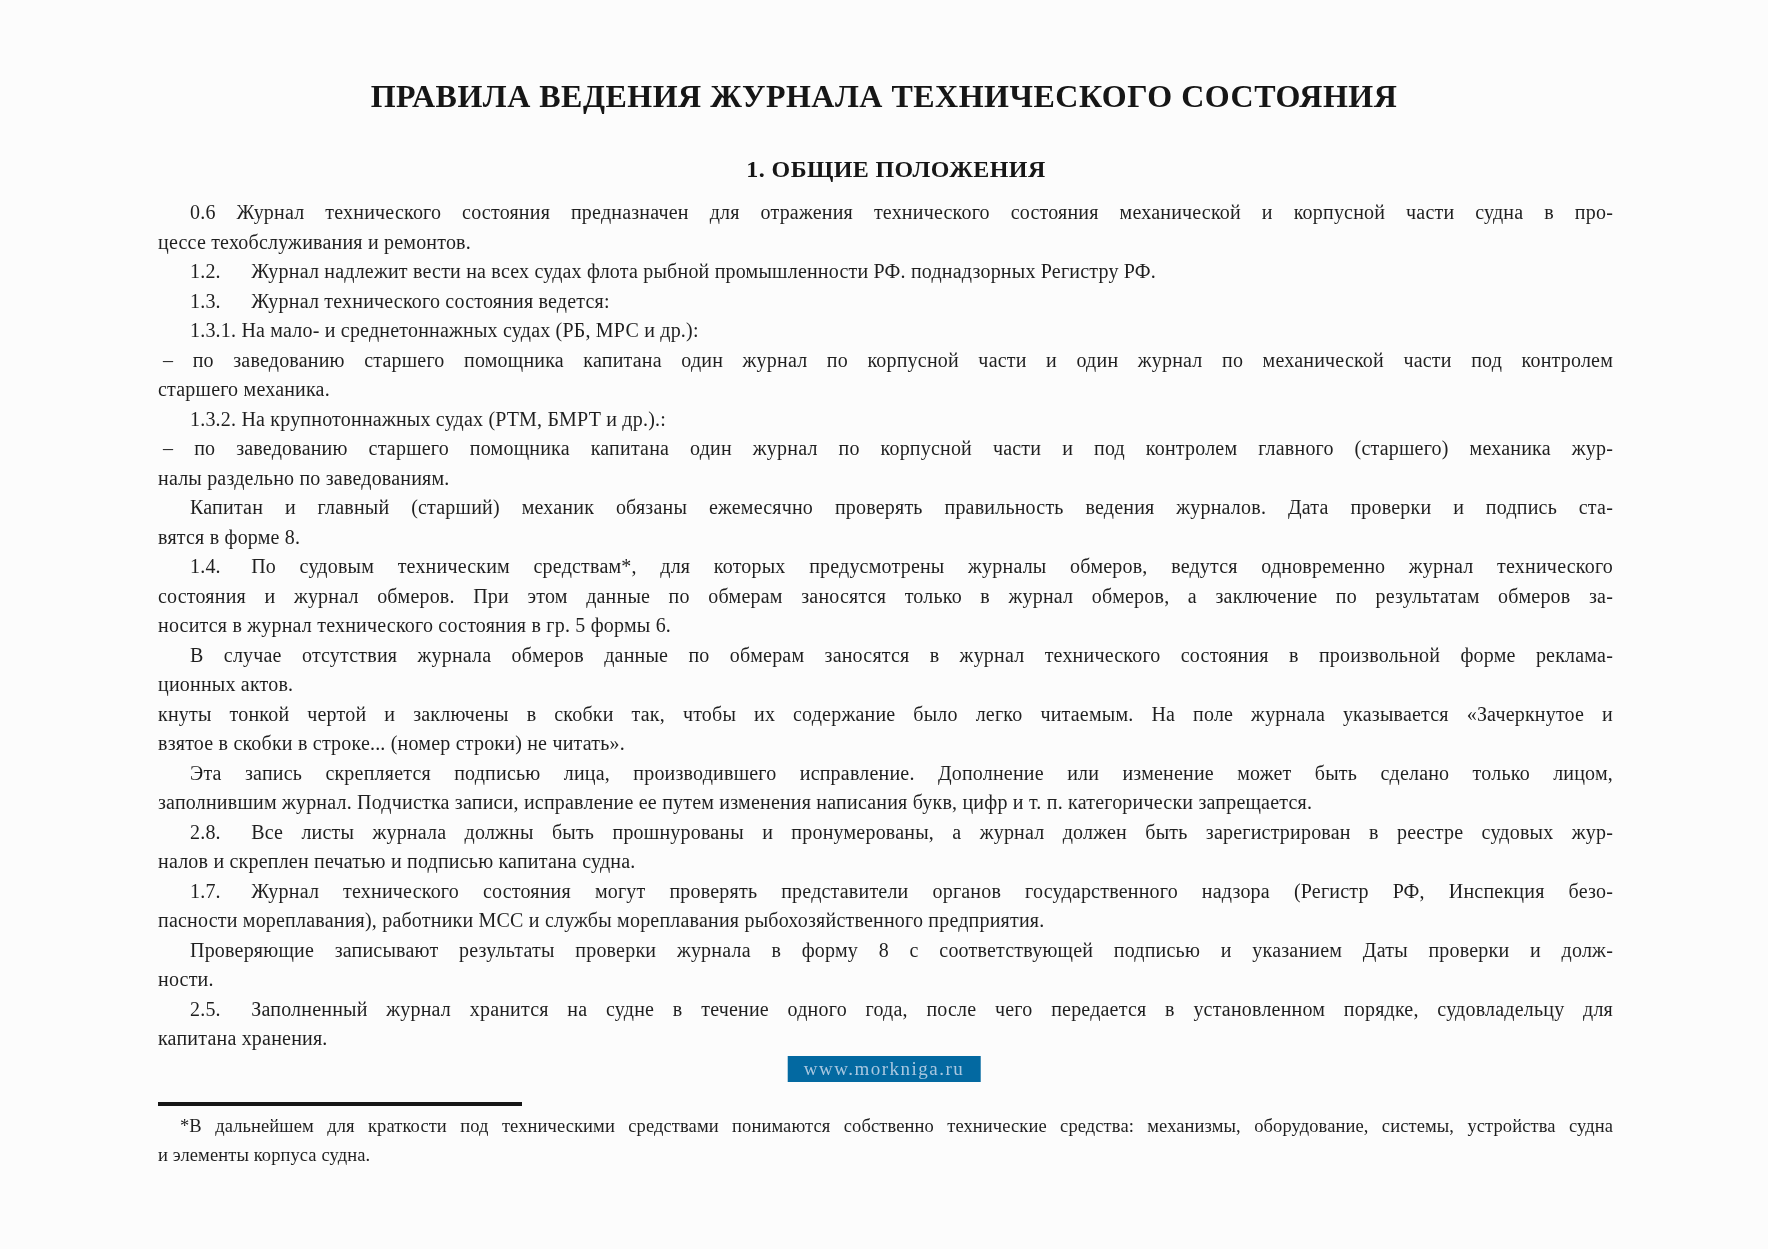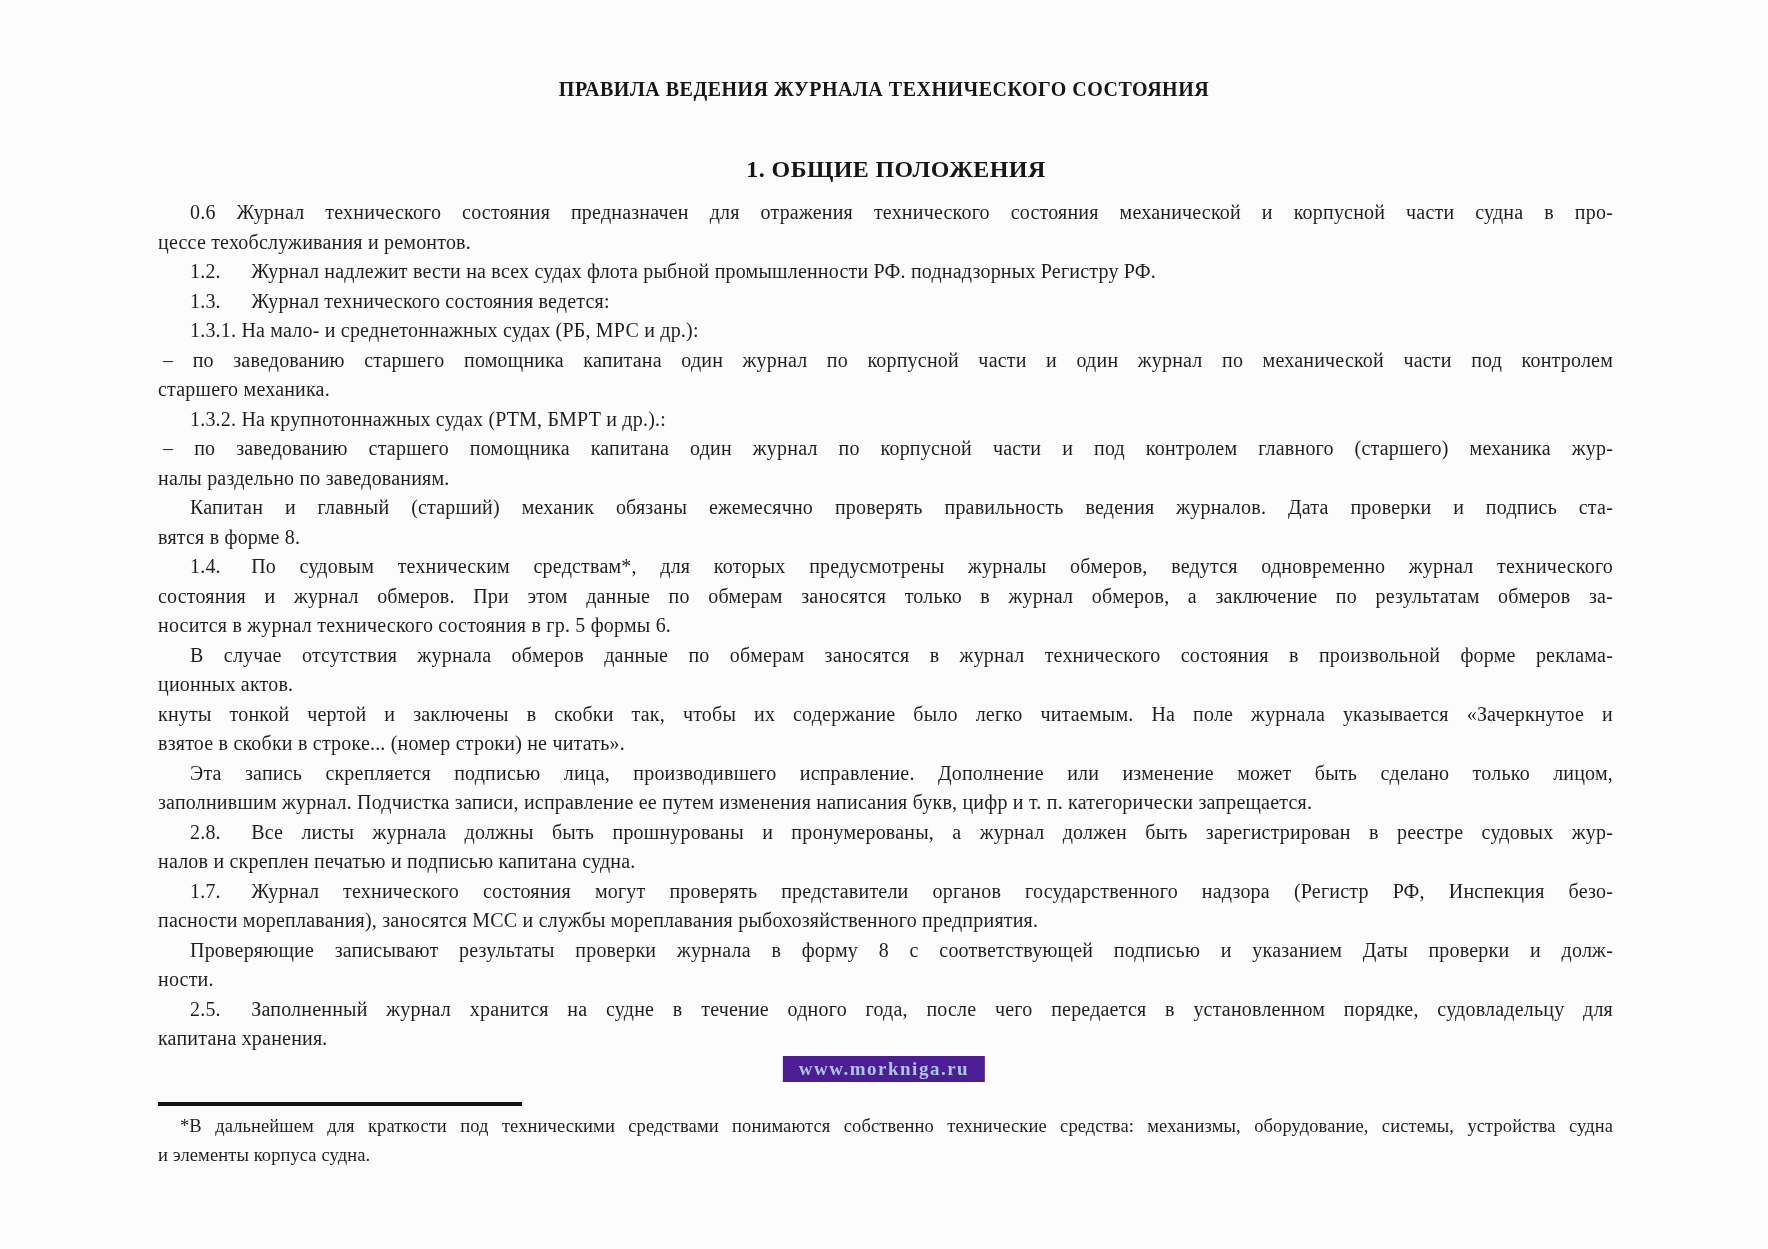--- a/index.html
+++ b/index.html
@@ -11,21 +11,21 @@
   .page {
     position: relative;
     width: 1768px; height: 1249px;
     background: #fcfcfc;
     color: #1f1f1f;
     overflow: hidden;
   }
   .doc-title {
     position: absolute; top: 78px; left: 0; width: 100%;
     margin: 0; text-align: center;
-    font-size: 20px; font-weight: bold; letter-spacing: 0.5px;
+    font-size: 32px; font-weight: bold; letter-spacing: 0.5px;
     color: #161616;
   }
   .section-heading {
     position: absolute; top: 144px; left: 0; width: 100%;
     margin: 12px; text-align: center;
     font-size: 24px; font-weight: bold; letter-spacing: 0.4px;
     color: #161616;
   }
   .bodytext {
     position: absolute; left: 158px; top: 198px; width: 1455px;
@@ -45,22 +45,22 @@
   }
   .footnote { position: absolute; left: 158px; top: 1112px; width: 1455px; }
   .fline {
     font-size: 18.5px; line-height: 29px; height: 29px;
     overflow: hidden; letter-spacing: 0.1px;
   }
   .find { text-indent: 22px; }
   .watermark {
     position: absolute; top: 1056px; left: 50%;
     transform: translateX(-50%);
-    font-size: 19px; font-weight: bold; letter-spacing: 1.5px;
-    color: #a9c7e0; background: #4c1d95;
+    font-size: 19px; font-weight: normal; letter-spacing: 1.5px;
+    color: #a9c7e0; background: #0369a1;
     padding: 2px 16px;
     white-space: nowrap;
   }
 </style>
 </head>
 <body>
 
 <div class="page">
 
   <h1 class="doc-title">ПРАВИЛА ВЕДЕНИЯ ЖУРНАЛА ТЕХНИЧЕСКОГО СОСТОЯНИЯ</h1>
@@ -85,21 +85,21 @@
       <div class="line">носится в журнал технического состояния в гр. 5 формы 6.</div>
       <div class="line jline ind">В случае отсутствия журнала обмеров данные по обмерам заносятся в журнал технического состояния в произвольной форме реклама-</div>
       <div class="line">ционных актов.</div>
       <div class="line jline">кнуты тонкой чертой и заключены в скобки так, чтобы их содержание было легко читаемым. На поле журнала указывается «Зачеркнутое и</div>
       <div class="line">взятое в скобки в строке... (номер строки) не читать».</div>
       <div class="line jline ind">Эта запись скрепляется подписью лица, производившего исправление. Дополнение или изменение может быть сделано только лицом,</div>
       <div class="line">заполнившим журнал. Подчистка записи, исправление ее путем изменения написания букв, цифр и т. п. категорически запрещается.</div>
       <div class="line jline ind">2.8.  Все листы журнала должны быть прошнурованы и пронумерованы, а журнал должен быть зарегистрирован в реестре судовых жур-</div>
       <div class="line">налов и скреплен печатью и подписью капитана судна.</div>
       <div class="line jline ind">1.7.  Журнал технического состояния могут проверять представители органов государственного надзора (Регистр РФ, Инспекция безо-</div>
-      <div class="line">пасности мореплавания), заносятся МСС и службы мореплавания рыбохозяйственного предприятия.</div>
+      <div class="line">пасности мореплавания), работники МСС и службы мореплавания рыбохозяйственного предприятия.</div>
       <div class="line jline ind">Проверяющие записывают результаты проверки журнала в форму 8 с соответствующей подписью и указанием Даты проверки и долж-</div>
       <div class="line">ности.</div>
       <div class="line jline ind">2.5.  Заполненный журнал хранится на судне в течение одного года, после чего передается в установленном порядке, судовладельцу для</div>
       <div class="line">капитана хранения.</div>
     </div>
 
   <div class="watermark">www.morkniga.ru</div>
 
   <div class="footnote-rule"></div>
 

